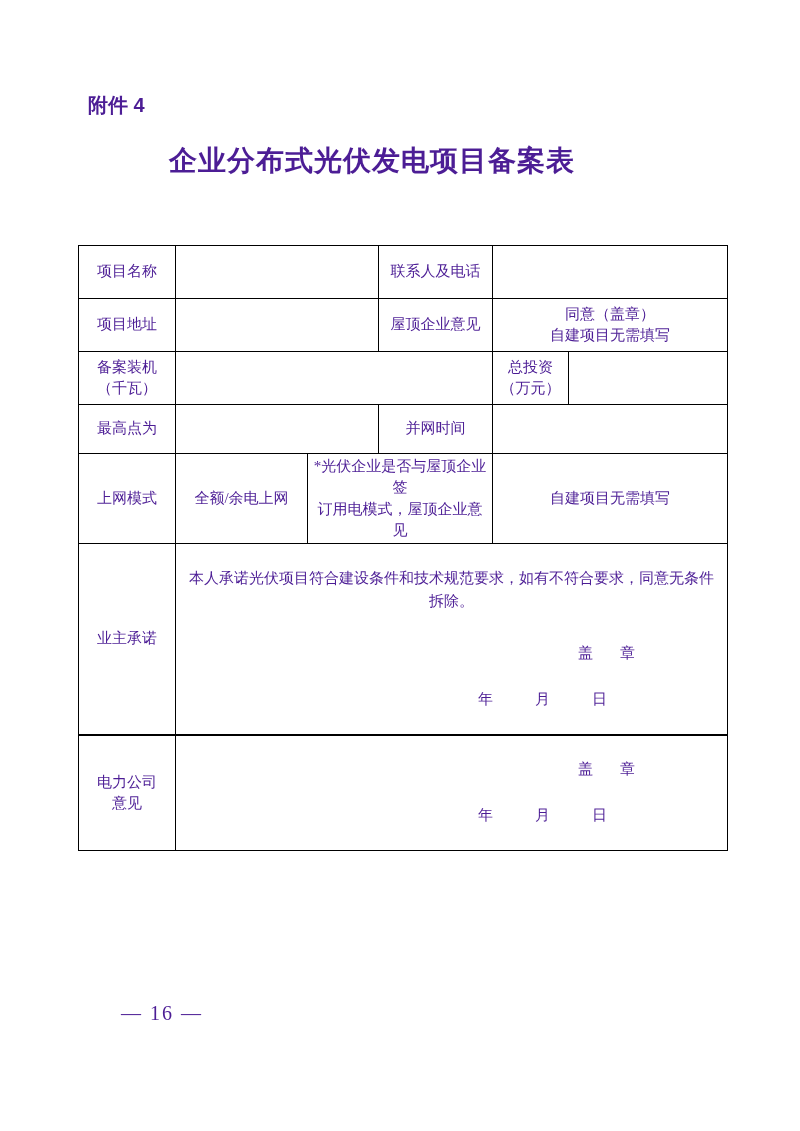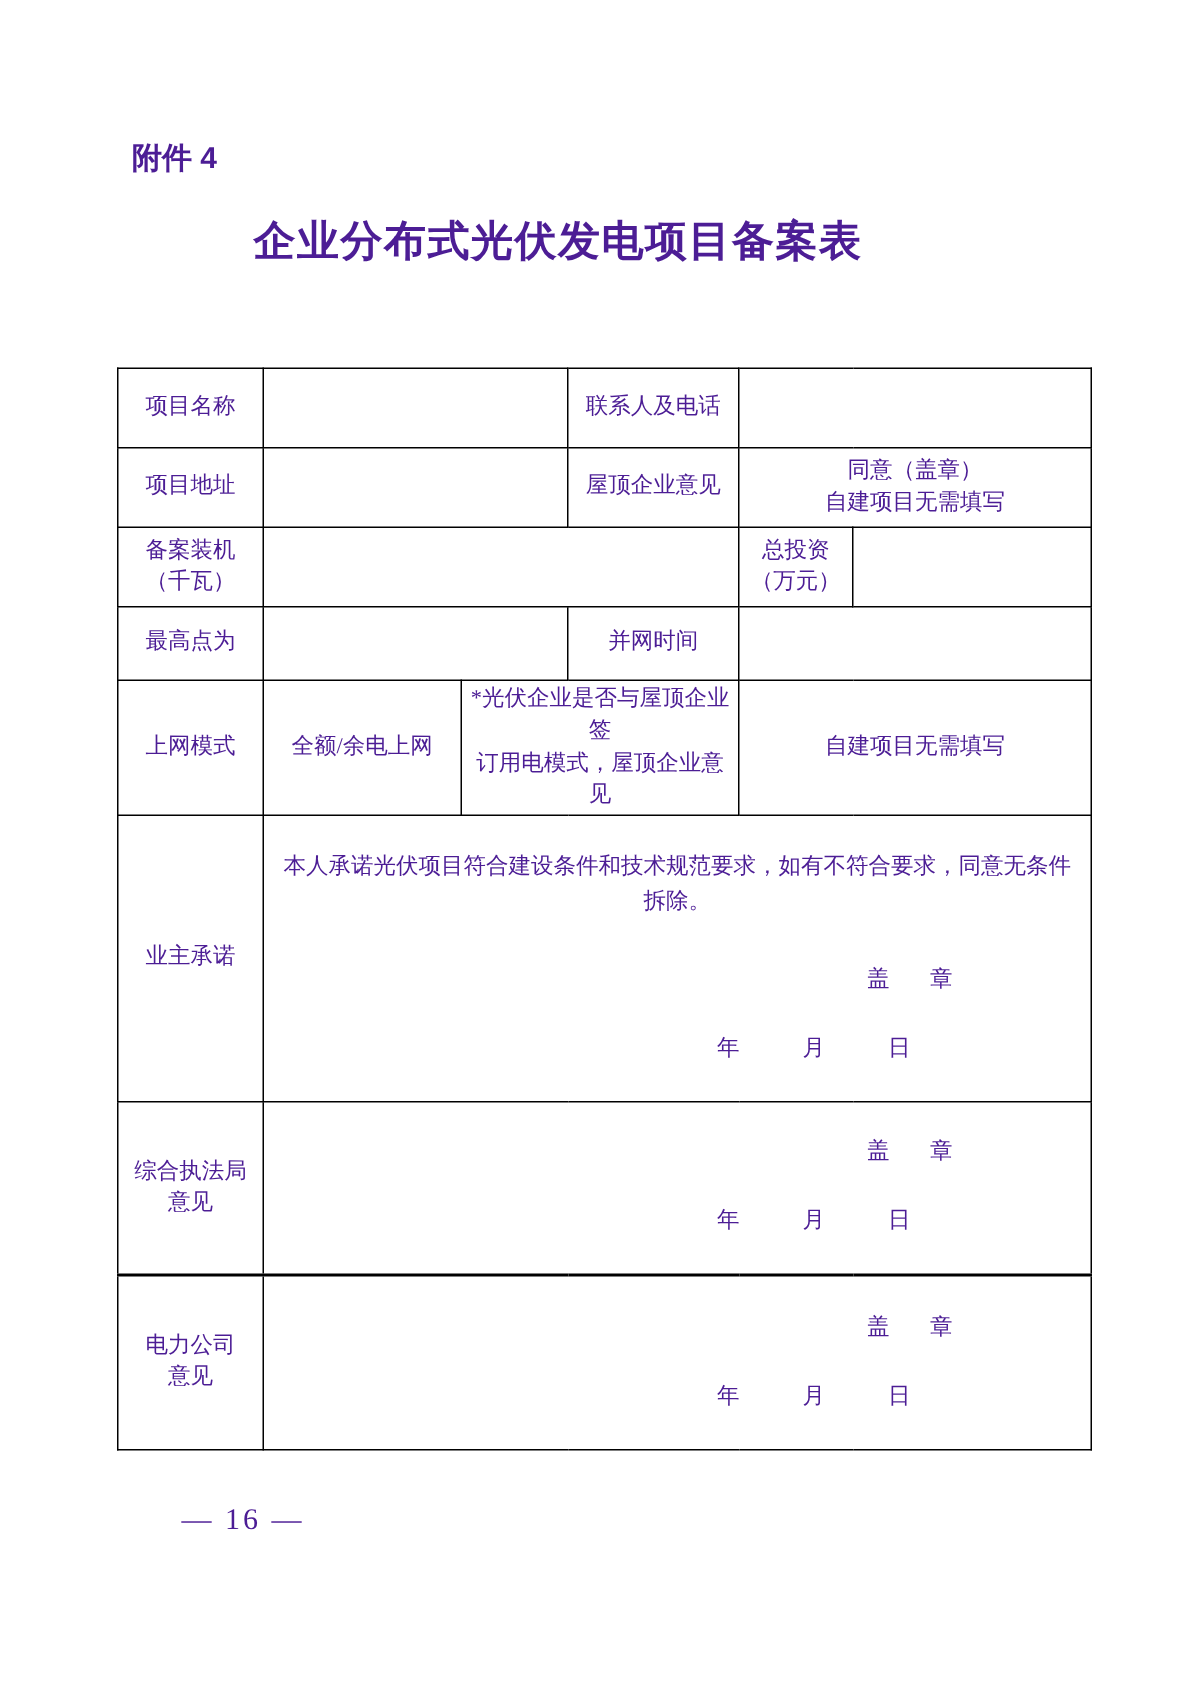--- a/index.html
+++ b/index.html
@@ -150,28 +150,20 @@
       <tr class="r-commit">
         <td>业主承诺</td>
         <td colspan="5" class="commit-cell">
           <div class="commit-text">本人承诺光伏项目符合建设条件和技术规范要求，如有不符合要求，同意无条件
 拆除。</div>
           <div class="seal-line">盖　章</div>
           <div class="date-line">年　　月　　日</div>
         </td>
       </tr>
 
-      <tr class="r-op1">
-        <td>综合执法局
-意见</td>
-        <td colspan="5" class="opinion-cell">
-          <div class="seal-line">盖　章</div>
-          <div class="date-line">年　　月　　日</div>
-        </td>
-      </tr>
 
 
       <tr class="r-op3 thick-top">
         <td>电力公司
 意见</td>
         <td colspan="5" class="opinion-cell">
           <div class="seal-line">盖　章</div>
           <div class="date-line">年　　月　　日</div>
         </td>
       </tr>

